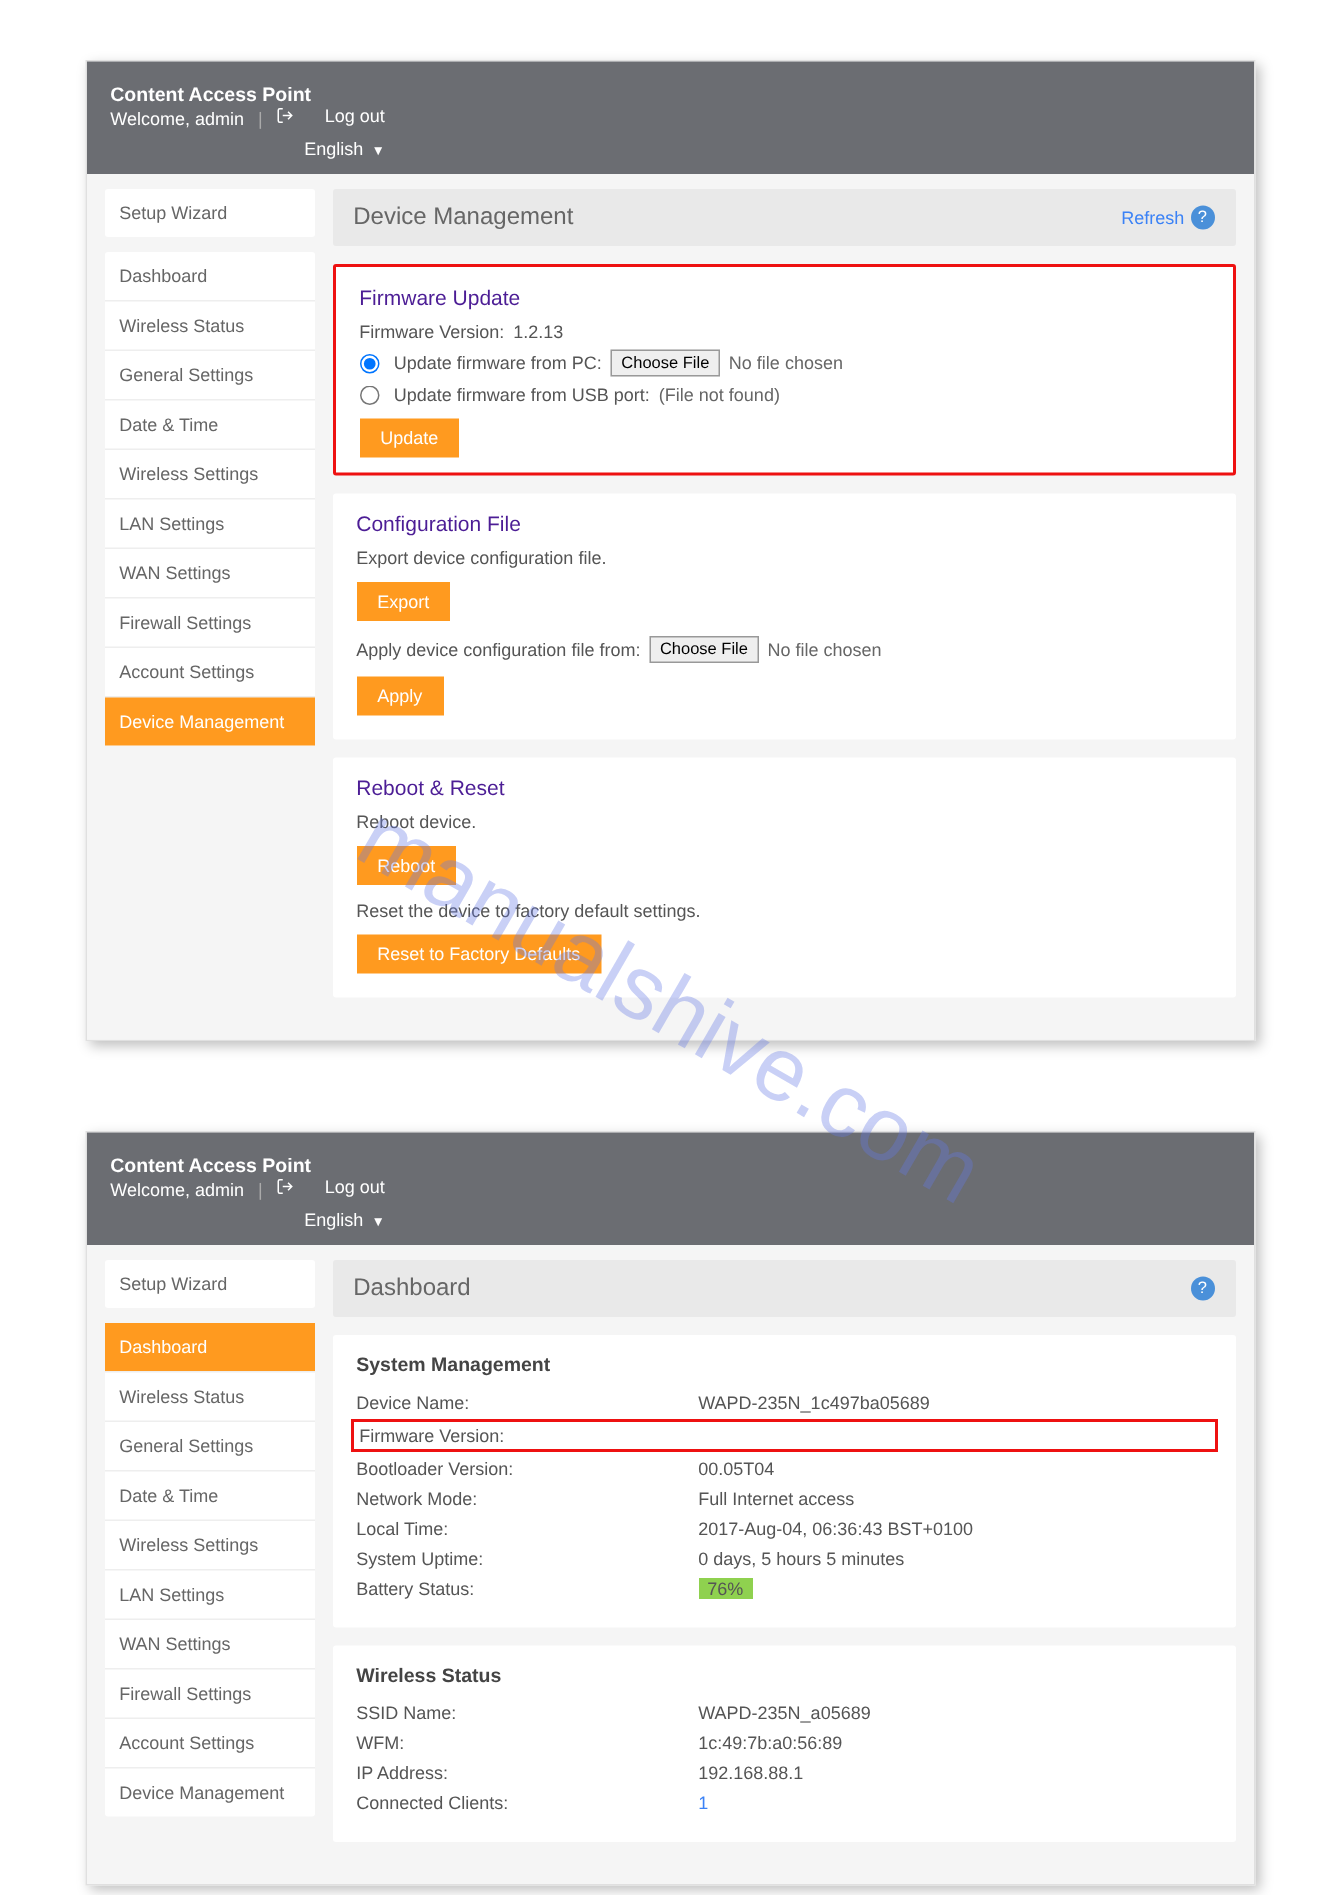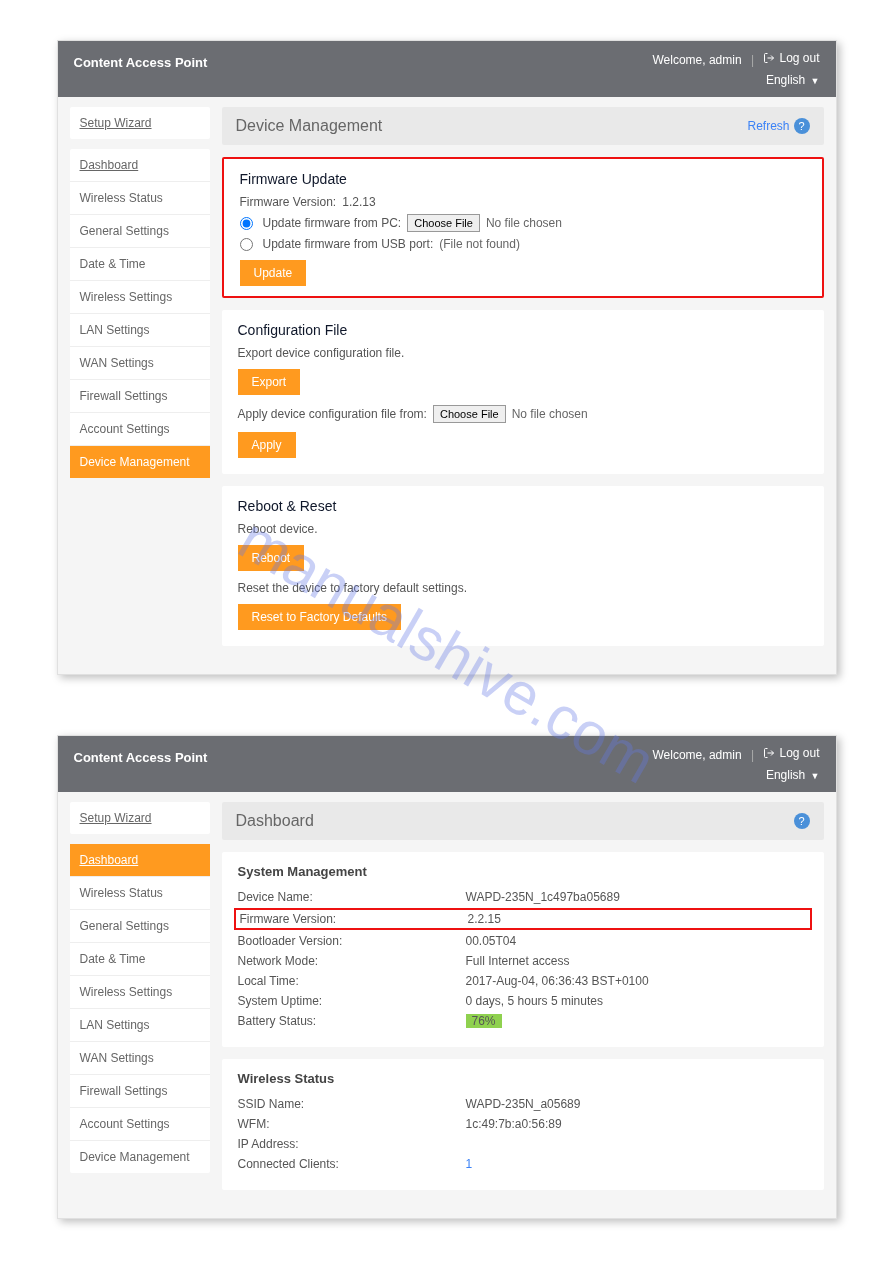--- a/index.html
+++ b/index.html
@@ -1,40 +1,40 @@
 <!DOCTYPE html>
 <html><head>
 <meta charset="utf-8">
 <style>
   * { box-sizing: border-box; margin: 0; padding: 0; }
   body { font-family: Arial, Helvetica, sans-serif; background: #fff; font-size: 12px; padding: 40px 20px; }
   .page { width: 780px; margin: 0 auto 60px auto; position: relative; }
   .panel { border: 1px solid #e0e0e0; box-shadow: 3px 3px 8px rgba(0,0,0,0.25); background: #fff; }
-  .header { background: #6b6d72; color: #fff; padding: 10px 16px; display: flex; align-items: flex-start; justify-content: space-between; }
+  .header { background: #6b6d72; color: #fff; padding: 10px 16px; display: flex; align-items: flex-start; justify-content: space-between; flex-direction: column; }
   .header-title { font-weight: bold; font-size: 13px; padding-top: 4px; }
   .header-right { text-align: right; font-size: 12px; }
   .header-right .row1 { margin-bottom: 6px; }
   .header-right .sep { margin: 0 6px; color: #aaa; }
-  .logout { display: inline-flex; align-items: center; gap: 4px; cursor: pointer; }
+  .logout { display: inline-flex; align-items: center; gap: 20px; cursor: pointer; }
   .logout svg { width: 12px; height: 12px; }
   .lang { cursor: pointer; }
   .lang .caret { font-size: 9px; margin-left: 2px; }
   .body { display: flex; background: #f5f5f5; padding: 10px 12px 16px 12px; gap: 12px; }
   .sidebar { width: 140px; flex-shrink: 0; }
   .nav-group { background: #fff; border-radius: 2px; margin-bottom: 10px; }
   .nav-item { padding: 9px 10px; font-size: 12px; color: #666; cursor: pointer; border-top: 1px solid #eee; }
-  .nav-group .nav-item:first-child { border-top: none; text-decoration: underline; }
+  .nav-group .nav-item:first-child { border-top: none; }
   .nav-item.active { background: #ff9a1f; color: #fff; font-weight: normal; }
   .content { flex: 1; }
   .page-title-bar { background: #e9e9e9; padding: 10px 14px; display: flex; align-items: center; justify-content: space-between; border-radius: 2px; margin-bottom: 12px; }
   .page-title-bar h2 { font-size: 16px; color: #666; font-weight: normal; }
   .refresh { color: #3b82f6; font-size: 12px; cursor: pointer; display: inline-flex; align-items: center; gap: 4px; margin-left: 24px; }
   .help-icon { display: inline-flex; width: 16px; height: 16px; border-radius: 50%; background: #4a90d9; color: #fff; font-size: 11px; align-items: center; justify-content: center; }
   .card { background: #fff; border-radius: 2px; padding: 12px 16px 16px 16px; margin-bottom: 12px; }
-  .card h3 { font-size: 14px; color: #0f172a; font-weight: normal; margin-bottom: 8px; }
+  .card h3 { font-size: 14px; color: #4c1d95; font-weight: normal; margin-bottom: 8px; }
   .card .line { font-size: 12px; color: #555; margin: 5px 0; display: flex; align-items: center; gap: 6px; flex-wrap: wrap; }
   .highlight-box { border: 2px solid #e11; padding-bottom: 10px; }
   .btn { background: #ff9a1f; color: #fff; border: none; padding: 6px 14px; font-size: 12px; cursor: pointer; margin-top: 4px; }
   .choose-file { background: #efefef; border: 1px solid #999; padding: 2px 6px; font-size: 11px; cursor: pointer; }
   .muted { color: #666; }
   input[type=radio] { margin-right: 4px; }
   .info-table { width: 100%; font-size: 12px; color: #555; }
   .info-table .row { display: flex; padding: 3px 0; }
   .info-table .label { width: 228px; flex-shrink: 0; }
   .info-table .value { flex: 1; }
@@ -189,21 +189,20 @@
 
         <div class="card">
           <div class="sys-head">System Management</div>
           <div class="info-table" id="sysinfo-rows">
                 <div class="row">
                   <div class="label">Device Name:</div>
                   <div class="value">WAPD-235N_1c497ba05689</div>
                 </div>
                 <div class="row hl">
                   <div class="label">Firmware Version:</div>
-                  <div class="value">2.2.15</div>
                 </div>
                 <div class="row">
                   <div class="label">Bootloader Version:</div>
                   <div class="value">00.05T04</div>
                 </div>
                 <div class="row">
                   <div class="label">Network Mode:</div>
                   <div class="value">Full Internet access</div>
                 </div>
                 <div class="row">
@@ -227,20 +226,21 @@
                 <div class="row">
                   <div class="label">SSID Name:</div>
                   <div class="value">WAPD-235N_a05689</div>
                 </div>
                 <div class="row">
                   <div class="label">WFM:</div>
                   <div class="value">1c:49:7b:a0:56:89</div>
                 </div>
                 <div class="row">
                   <div class="label">IP Address:</div>
+                  <div class="value">192.168.88.1</div>
                 </div>
                 <div class="row">
                   <div class="label">Connected Clients:</div>
                   <div class="value"><span class="link">1</span></div>
                 </div>
               </div>
         </div>
       </div>
     </div>
   </div>

